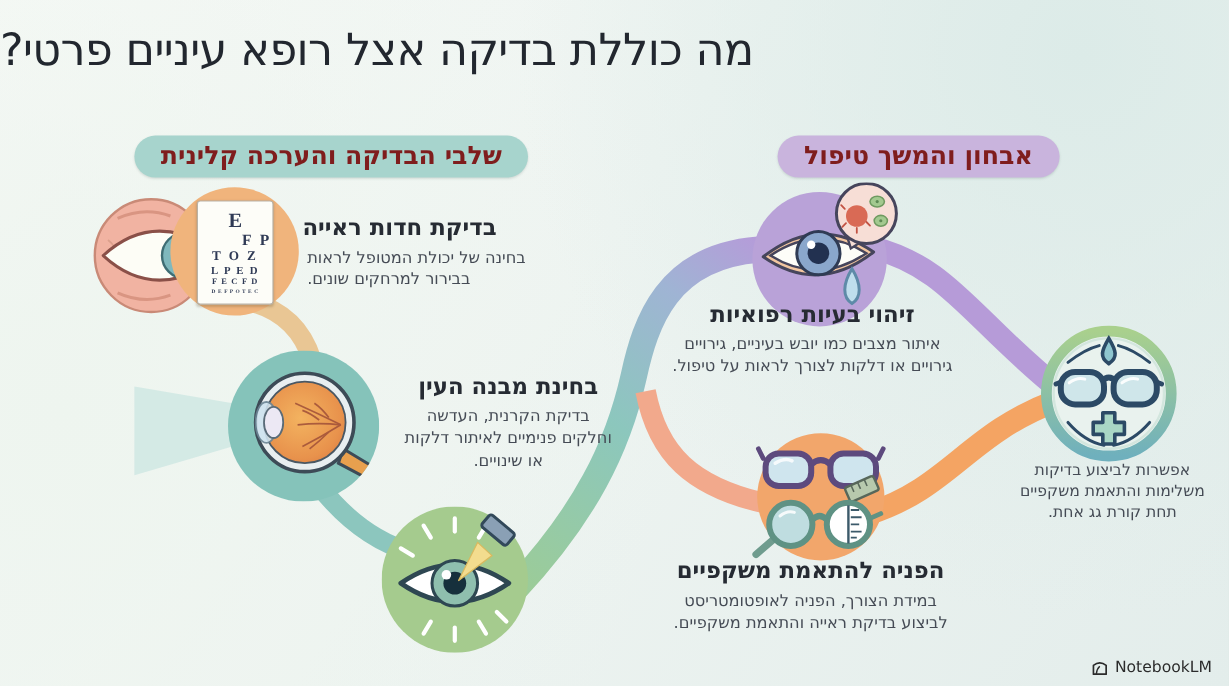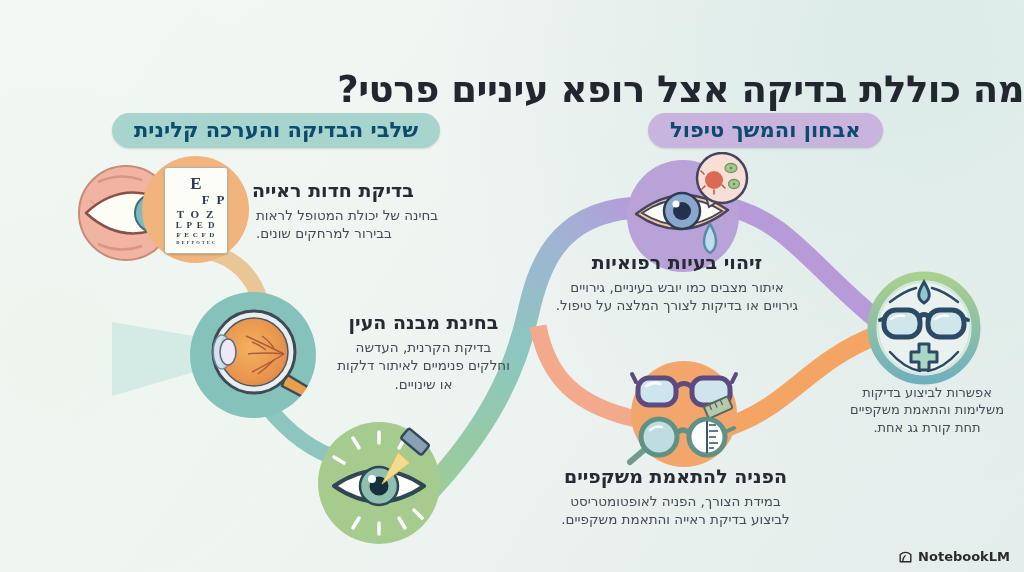--- a/index.html
+++ b/index.html
@@ -6,27 +6,27 @@
   #scene{
     position:relative;width:1024px;height:572px;overflow:hidden;
     font-family:"DejaVu Sans","Liberation Sans",sans-serif;
     background:
       radial-gradient(circle at 88% 8%, #dcebe8 0%, rgba(220,235,232,0) 45%),
       radial-gradient(circle at 5% 60%, #eef5ef 0%, rgba(238,245,239,0) 50%),
       linear-gradient(125deg,#f6f9f6 0%,#eef4f1 45%,#e3edeb 100%);
   }
   .abs{position:absolute;}
   #title{
-    top:20px;left:0;width:100%;text-align:right;
-    font-size:37px;font-weight:700;color:#22272f;letter-spacing:-0.5px;
-    direction:rtl;z-index:4;margin-top:48px;
+    top:20px;left:0;width:100%;text-align:left;
+    font-size:37px;font-weight:400;color:#22272f;letter-spacing:-0.5px;
+    direction:rtl;z-index:4;
   }
   .pill{
     height:35px;line-height:35px;border-radius:19px;padding:0 22px;
-    font-size:21px;font-weight:700;color:#0c4a6e;direction:rtl;z-index:4;
+    font-size:21px;font-weight:700;color:#7f1d1d;direction:rtl;z-index:4;
     box-shadow:0 1px 2px rgba(60,90,85,.18);
   }
   #pill-clinical{left:112px;top:113px;background:#a7d4cd;}
   #pill-diagnosis{left:648px;top:113px;background:#c9b4dd;}
   #ribbons{left:0;top:0;z-index:1;}
   .icon{z-index:2;}
   .node-text{z-index:3;direction:rtl;color:#454b55;}
   .node-text h3{margin:0 0 5px 0;font-size:19px;font-weight:800;color:#262b33;white-space:pre-line;line-height:1.18;}
   .node-text p{margin:4px;font-size:13.5px;line-height:1.34;white-space:pre-line;}
   .ta-left{text-align:left;}
@@ -44,21 +44,21 @@
     font-family:"Liberation Serif","DejaVu Serif",serif;font-weight:700;color:#2f3a55;
   }
   #chart-card .r1{font-size:17px;line-height:1.05;}
   #chart-card .r2{font-size:13px;line-height:1.1;letter-spacing:2px;margin-left:36px;}
   #chart-card .r3{font-size:11px;line-height:1.15;letter-spacing:2px;}
   #chart-card .r4{font-size:9px;line-height:1.2;letter-spacing:1.5px;}
   #chart-card .r5{font-size:7px;line-height:1.25;letter-spacing:1px;}
   #chart-card .r6{font-size:4.5px;line-height:1.3;letter-spacing:.5px;}
   #watermark{
     right:14px;bottom:8px;display:flex;align-items:center;gap:5px;
-    font-size:13px;font-weight:700;color:#2b2b2b;z-index:5;text-align:right;
+    font-size:13px;font-weight:400;color:#2b2b2b;z-index:5;text-align:right;
   }
 </style>
 </head>
 <body>
 
 <div id="scene">
 
   <svg id="ribbons" class="abs" width="1024" height="572" viewBox="0 0 1024 572">
     <defs>
       <linearGradient id="gradMain" gradientUnits="userSpaceOnUse" x1="430" y1="490" x2="640" y2="205">
@@ -188,21 +188,21 @@
         <line x1="112" y1="33" x2="115" y2="36"></line>
     </g>
     <ellipse cx="121" cy="16" rx="6" ry="4.5" fill="#a3c98f" stroke="#6f9a60" stroke-width="1.3"></ellipse>
     <ellipse cx="124" cy="32" rx="5.5" ry="4.5" fill="#a3c98f" stroke="#6f9a60" stroke-width="1.3"></ellipse>
     <circle cx="121" cy="16" r="1.3" fill="#5e8a54"></circle>
       <circle cx="124" cy="32" r="1.3" fill="#5e8a54"></circle>
   </svg>
   <div class="abs node-text ta-center" style="left:542px;top:251px;width:270px;">
     <h3>זיהוי בעיות רפואיות</h3>
     <p>איתור מצבים כמו יובש בעיניים, גירויים
-גירויים או בדיקות לצורך המלצה על טיפול.</p>
+גירויים או דלקות לצורך לראות על טיפול.</p>
   </div>
 
   <svg class="abs icon" style="left:612px;top:358px;" width="144" height="114" viewBox="0 0 144 114">
     <circle cx="72" cy="56" r="53" fill="#f2a66b"></circle>
 
     <path d="M 24 24 L 20 16 M 120 24 L 124 16" stroke="#5d4a7e" stroke-width="4" stroke-linecap="round"></path>
     <rect x="26" y="20" width="38" height="27" rx="11" fill="#cfe5ee" stroke="#5d4a7e" stroke-width="5"></rect>
     <rect x="80" y="20" width="38" height="27" rx="11" fill="#cfe5ee" stroke="#5d4a7e" stroke-width="5"></rect>
     <path d="M 64 29 Q 72 22 80 29" stroke="#5d4a7e" stroke-width="5" fill="none"></path>
     <path d="M 34 28 q 8 -5 14 -2" stroke="#ffffff" stroke-width="3" fill="none" opacity="0.8" stroke-linecap="round"></path>

